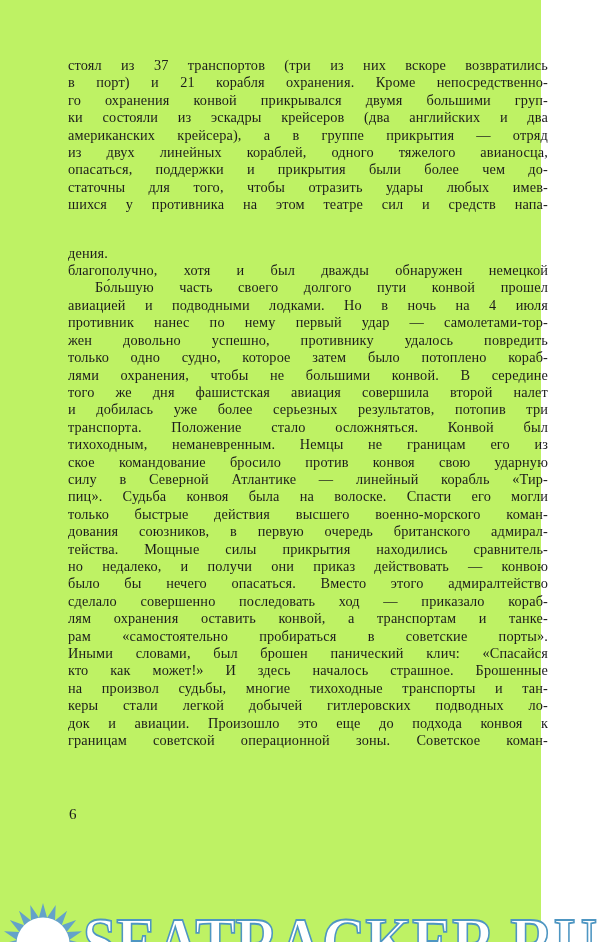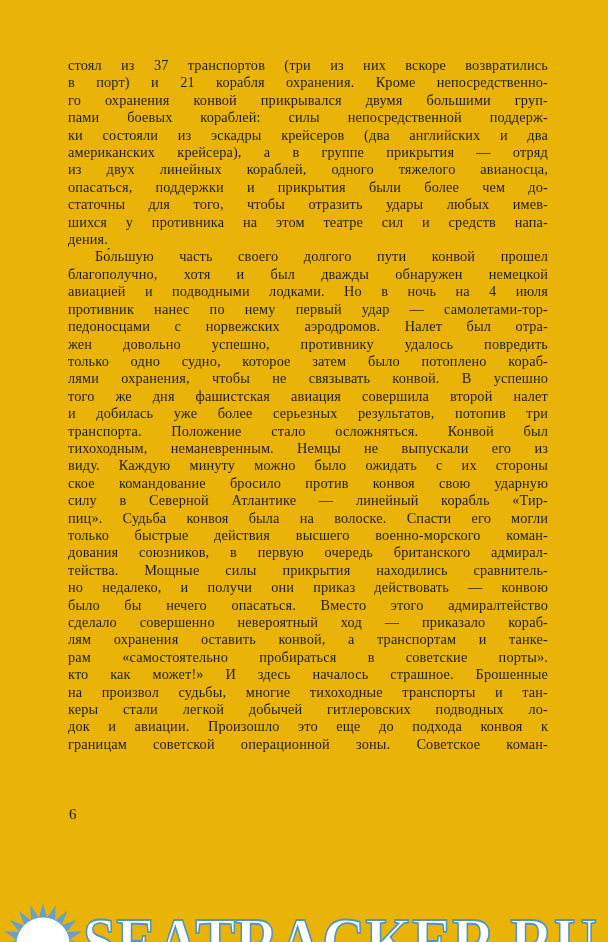--- a/index.html
+++ b/index.html
@@ -5,23 +5,23 @@
   html, body {
     margin: 0;
     padding: 0;
     width: 608px;
     height: 942px;
     background: #ffffff;
     overflow: hidden;
   }
   .page {
     position: relative;
-    width: 608px;
+    width: 541px;
     height: 942px;
-    background: #eab308;
+    background: #bef264;
     font-family: "Liberation Serif", serif;
   }
   .text-block {
     position: absolute;
     left: 68px;
     top: 57px;
     width: 480px;
     color: #1c1c1c;
   }
   .line {
@@ -29,20 +29,21 @@
     line-height: 17.42px;
     height: 17.42px;
     letter-spacing: 0.15px;
     text-align: justify;
     text-align-last: justify;
     white-space: nowrap;
   }
   .line.flush {
     text-align-last: left;
     white-space: normal;
+    margin-top: 31px;
   }
   .line.indent {
     text-indent: 27px;
   }
   .page-number {
     position: absolute;
     left: 69px;
     top: 804px;
     font-size: 15px;
     line-height: 20px;
@@ -58,52 +59,50 @@
 </style>
 </head>
 <body>
 
 <div class="page">
 
   <div class="text-block" id="text-block">
       <div class="line">стоял из 37 транспортов (три из них вскоре возвратились</div>
       <div class="line">в порт) и 21 корабля охранения. Кроме непосредственно-</div>
       <div class="line">го охранения конвой прикрывался двумя большими груп-</div>
-      <div class="line">пами боевых кораблей: силы непосредственной поддерж-</div>
       <div class="line">ки состояли из эскадры крейсеров (два английских и два</div>
       <div class="line">американских крейсера), а в группе прикрытия — отряд</div>
       <div class="line">из двух линейных кораблей, одного тяжелого авианосца,</div>
       <div class="line">опасаться, поддержки и прикрытия были более чем до-</div>
       <div class="line">статочны для того, чтобы отразить удары любых имев-</div>
       <div class="line">шихся у противника на этом театре сил и средств напа-</div>
       <div class="line flush">дения.</div>
+      <div class="line">благополучно, хотя и был дважды обнаружен немецкой</div>
       <div class="line indent">Бо́льшую часть своего долгого пути конвой прошел</div>
-      <div class="line">благополучно, хотя и был дважды обнаружен немецкой</div>
       <div class="line">авиацией и подводными лодками. Но в ночь на 4 июля</div>
       <div class="line">противник нанес по нему первый удар — самолетами-тор-</div>
-      <div class="line">педоносцами с норвежских аэродромов. Налет был отра-</div>
       <div class="line">жен довольно успешно, противнику удалось повредить</div>
       <div class="line">только одно судно, которое затем было потоплено кораб-</div>
-      <div class="line">лями охранения, чтобы не связывать конвой. В успешно</div>
+      <div class="line">лями охранения, чтобы не большими конвой. В середине</div>
       <div class="line">того же дня фашистская авиация совершила второй налет</div>
       <div class="line">и добилась уже более серьезных результатов, потопив три</div>
       <div class="line">транспорта. Положение стало осложняться. Конвой был</div>
-      <div class="line">тихоходным, неманевренным. Немцы не выпускали его из</div>
-      <div class="line">виду. Каждую минуту можно было ожидать с их стороны</div>
+      <div class="line">тихоходным, неманевренным. Немцы не границам его из</div>
       <div class="line">ское командование бросило против конвоя свою ударную</div>
       <div class="line">силу в Северной Атлантике — линейный корабль «Тир-</div>
       <div class="line">пиц». Судьба конвоя была на волоске. Спасти его могли</div>
       <div class="line">только быстрые действия высшего военно-морского коман-</div>
       <div class="line">дования союзников, в первую очередь британского адмирал-</div>
       <div class="line">тейства. Мощные силы прикрытия находились сравнитель-</div>
       <div class="line">но недалеко, и получи они приказ действовать — конвою</div>
       <div class="line">было бы нечего опасаться. Вместо этого адмиралтейство</div>
-      <div class="line">сделало совершенно невероятный ход — приказало кораб-</div>
+      <div class="line">сделало совершенно последовать ход — приказало кораб-</div>
       <div class="line">лям охранения оставить конвой, а транспортам и танке-</div>
       <div class="line">рам «самостоятельно пробираться в советские порты».</div>
+      <div class="line">Иными словами, был брошен панический клич: «Спасайся</div>
       <div class="line">кто как может!» И здесь началось страшное. Брошенные</div>
       <div class="line">на произвол судьбы, многие тихоходные транспорты и тан-</div>
       <div class="line">керы стали легкой добычей гитлеровских подводных ло-</div>
       <div class="line">док и авиации. Произошло это еще до подхода конвоя к</div>
       <div class="line">границам советской операционной зоны. Советское коман-</div>
     </div>
 
   <div class="page-number">6</div>
 
   <div class="watermark">

